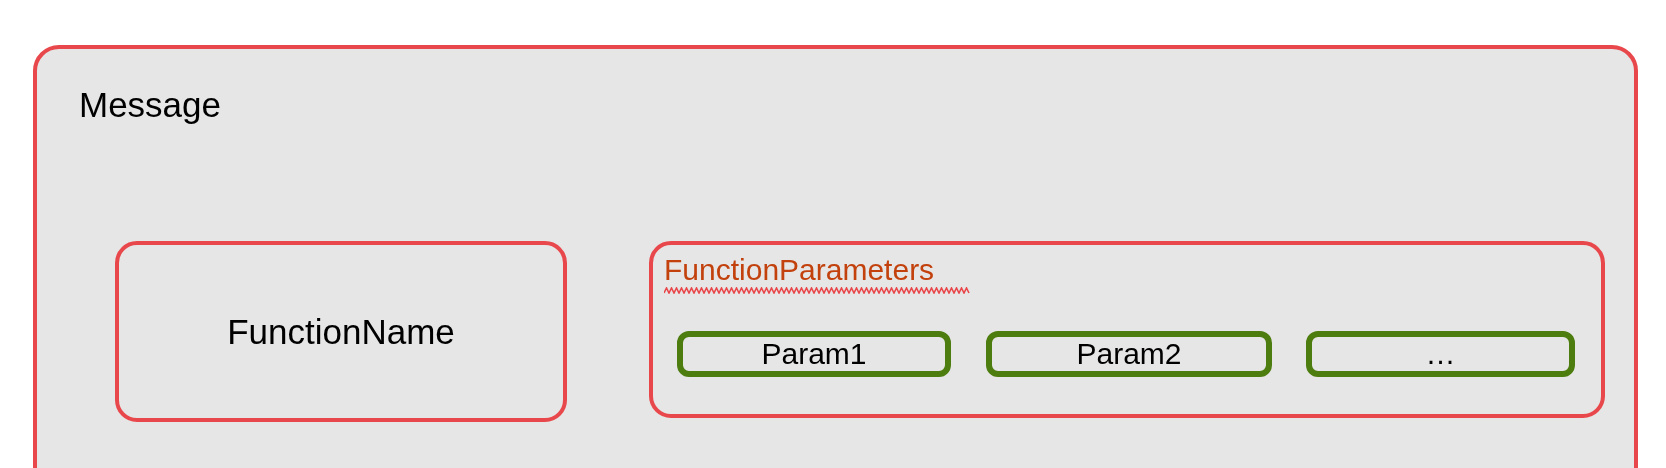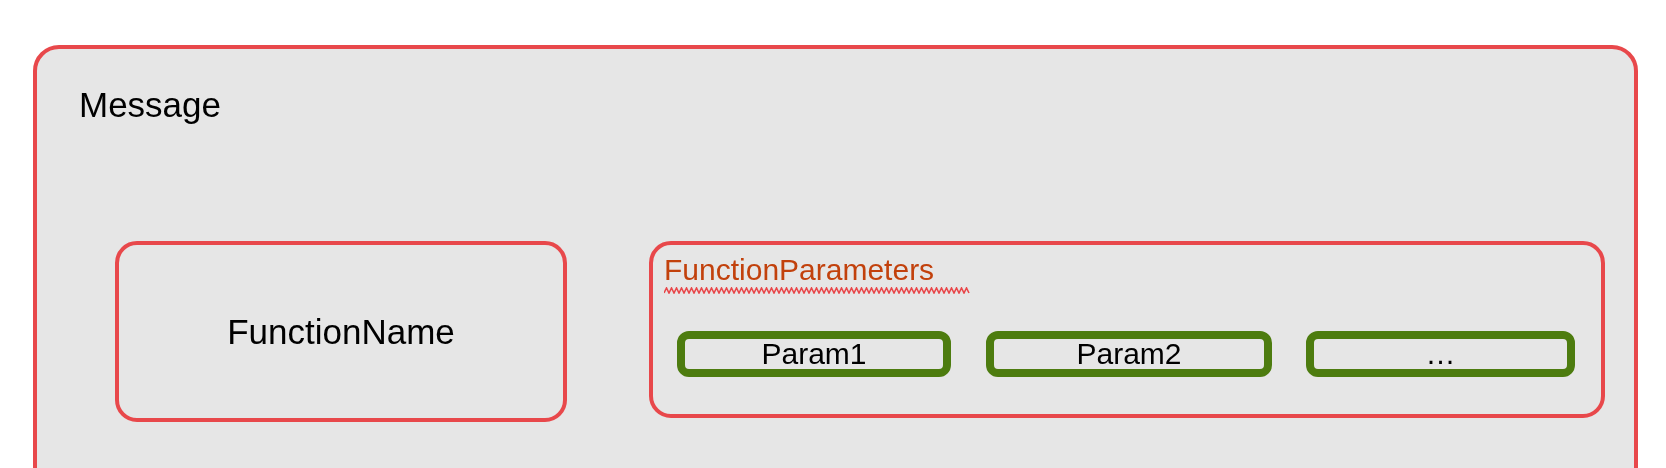--- a/index.html
+++ b/index.html
@@ -101,21 +101,21 @@
   .param-box {
     position: absolute;
     top: 86px;
     height: 46px;
     border-radius: 12px;
     display: flex;
     align-items: center;
     justify-content: center;
     box-sizing: border-box;
     background: #e6e6e6;
-    border: 8px solid #4d7c0f;
+    border: 6px solid #4d7c0f;
   }
   .param-label {
     font-size: 30px;
     line-height: 34px;
     color: #000000;
     white-space: nowrap;
   }
   #param-box-0 { left: 24px;  width: 274px; }
   #param-box-1 { left: 333px; width: 286px; justify-content: center; }
   #param-box-2 { left: 653px; width: 269px; }

